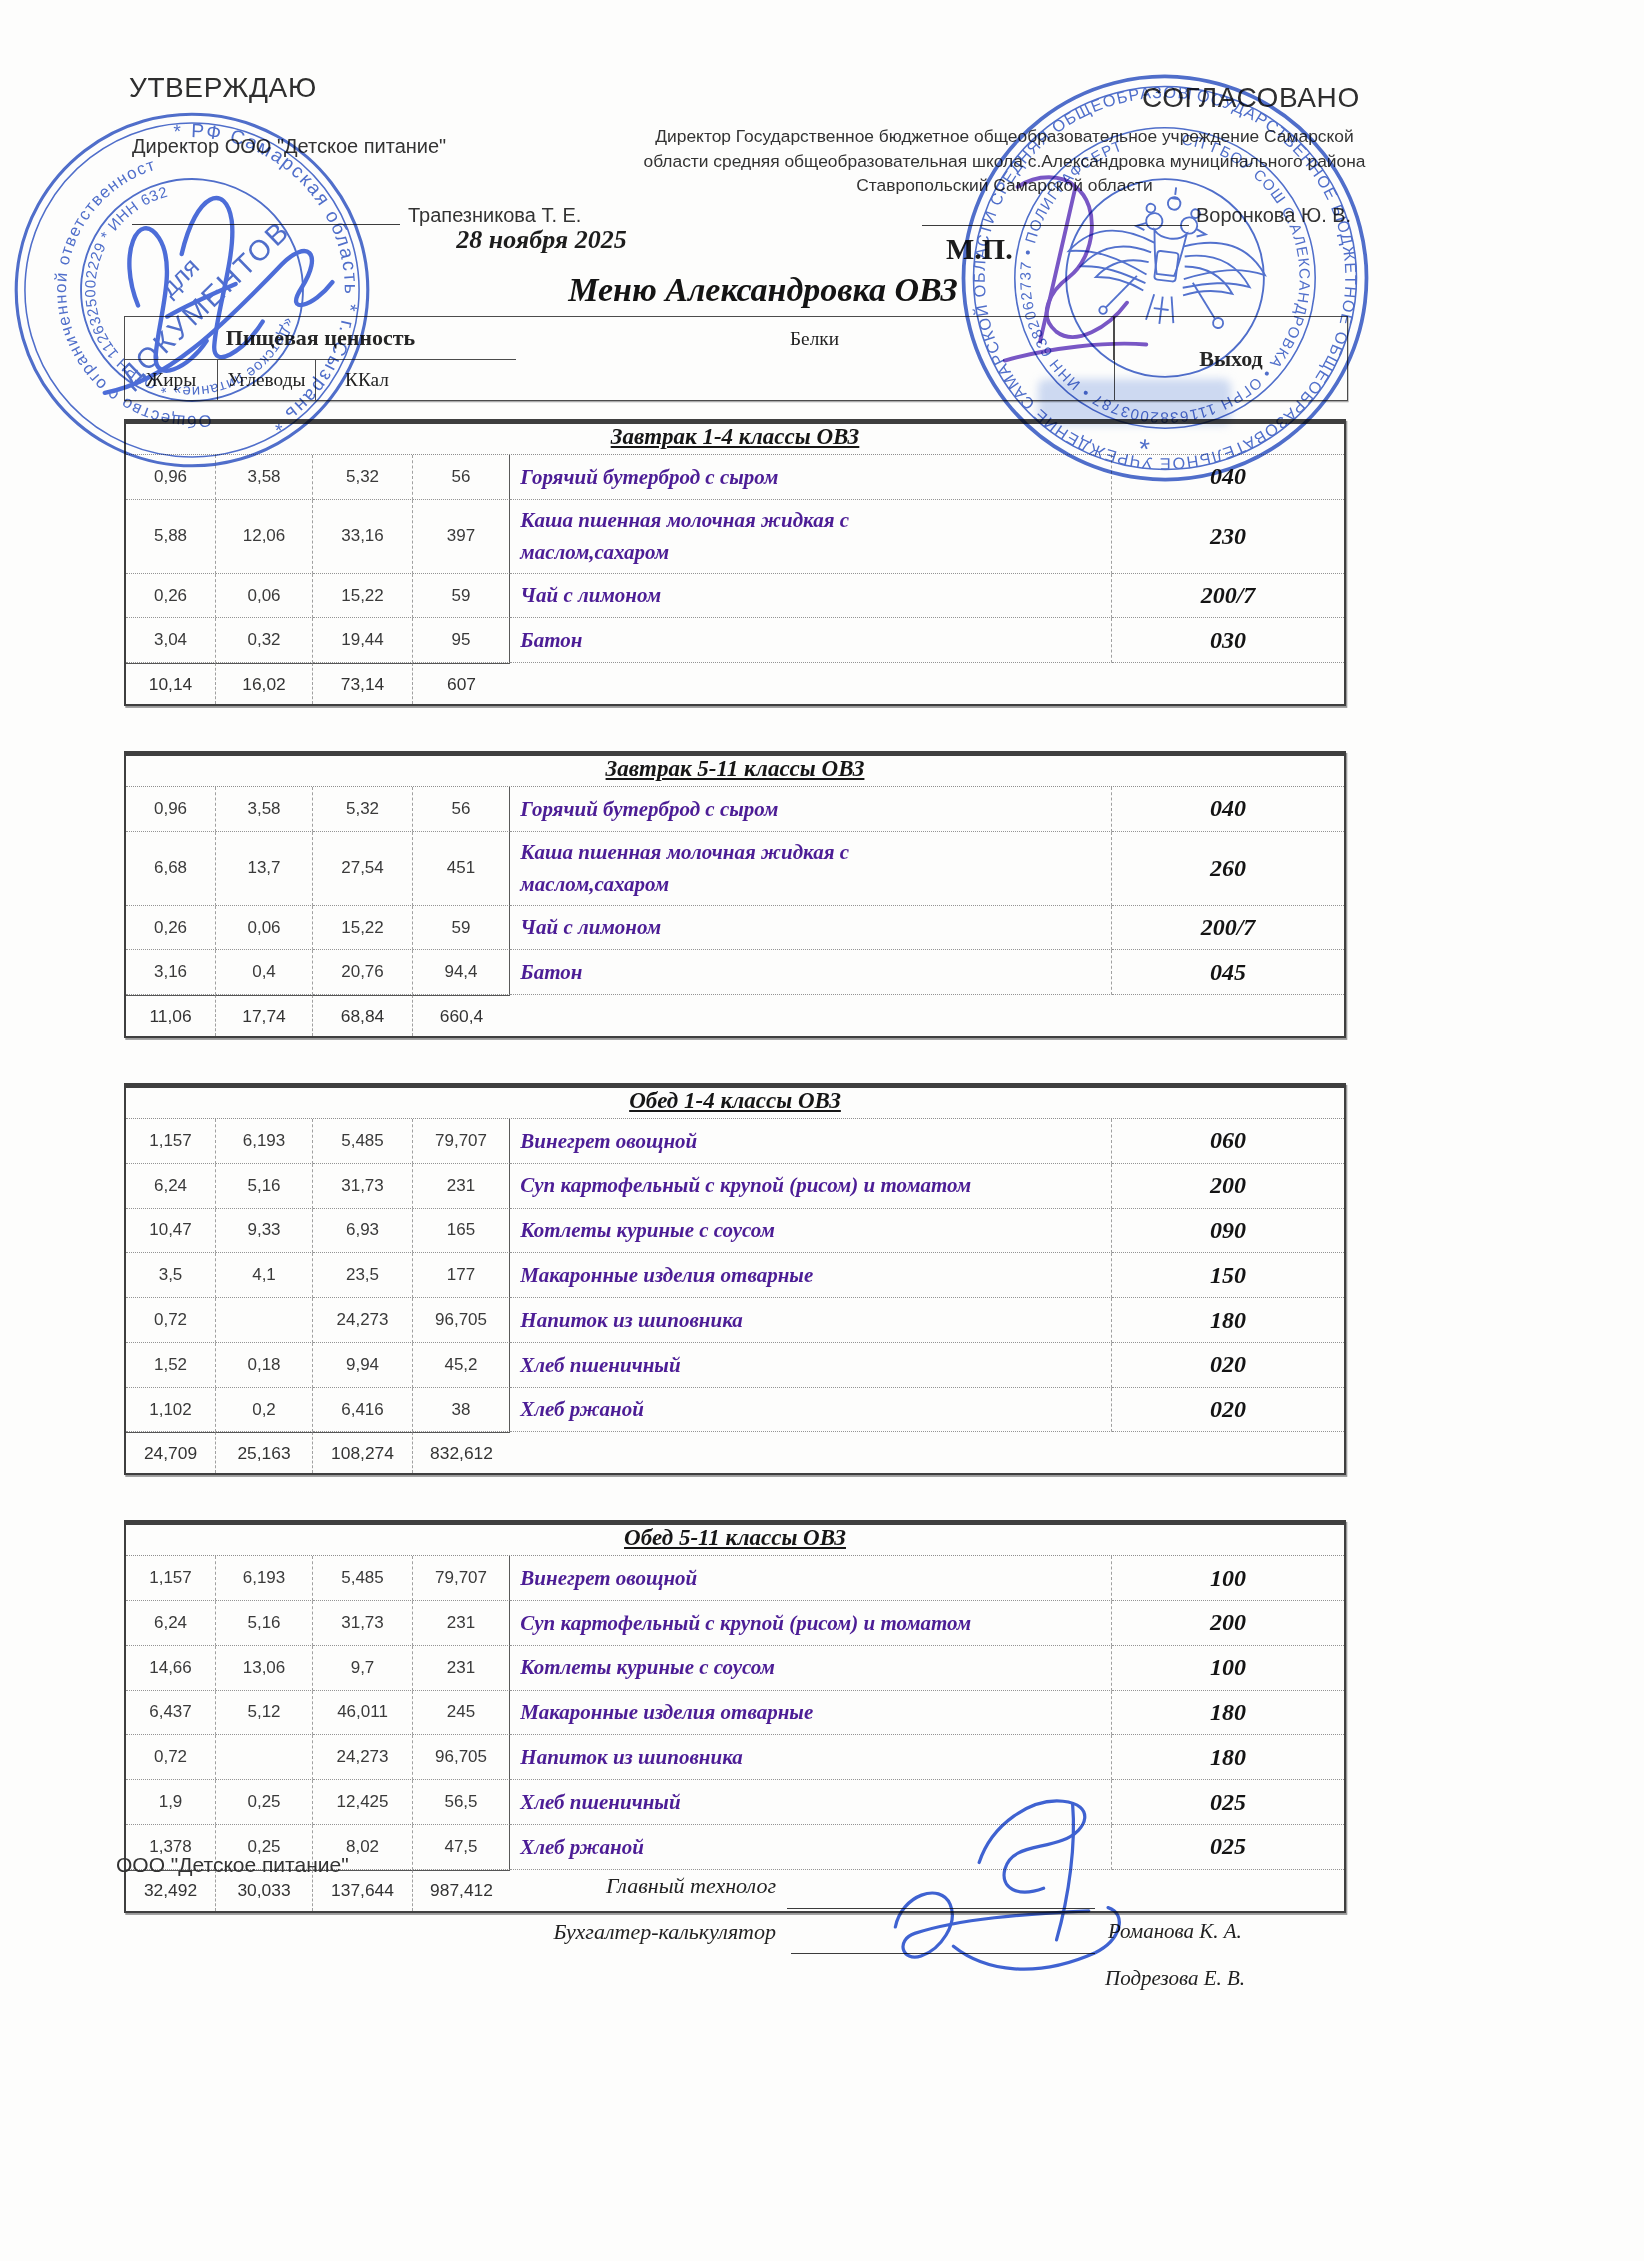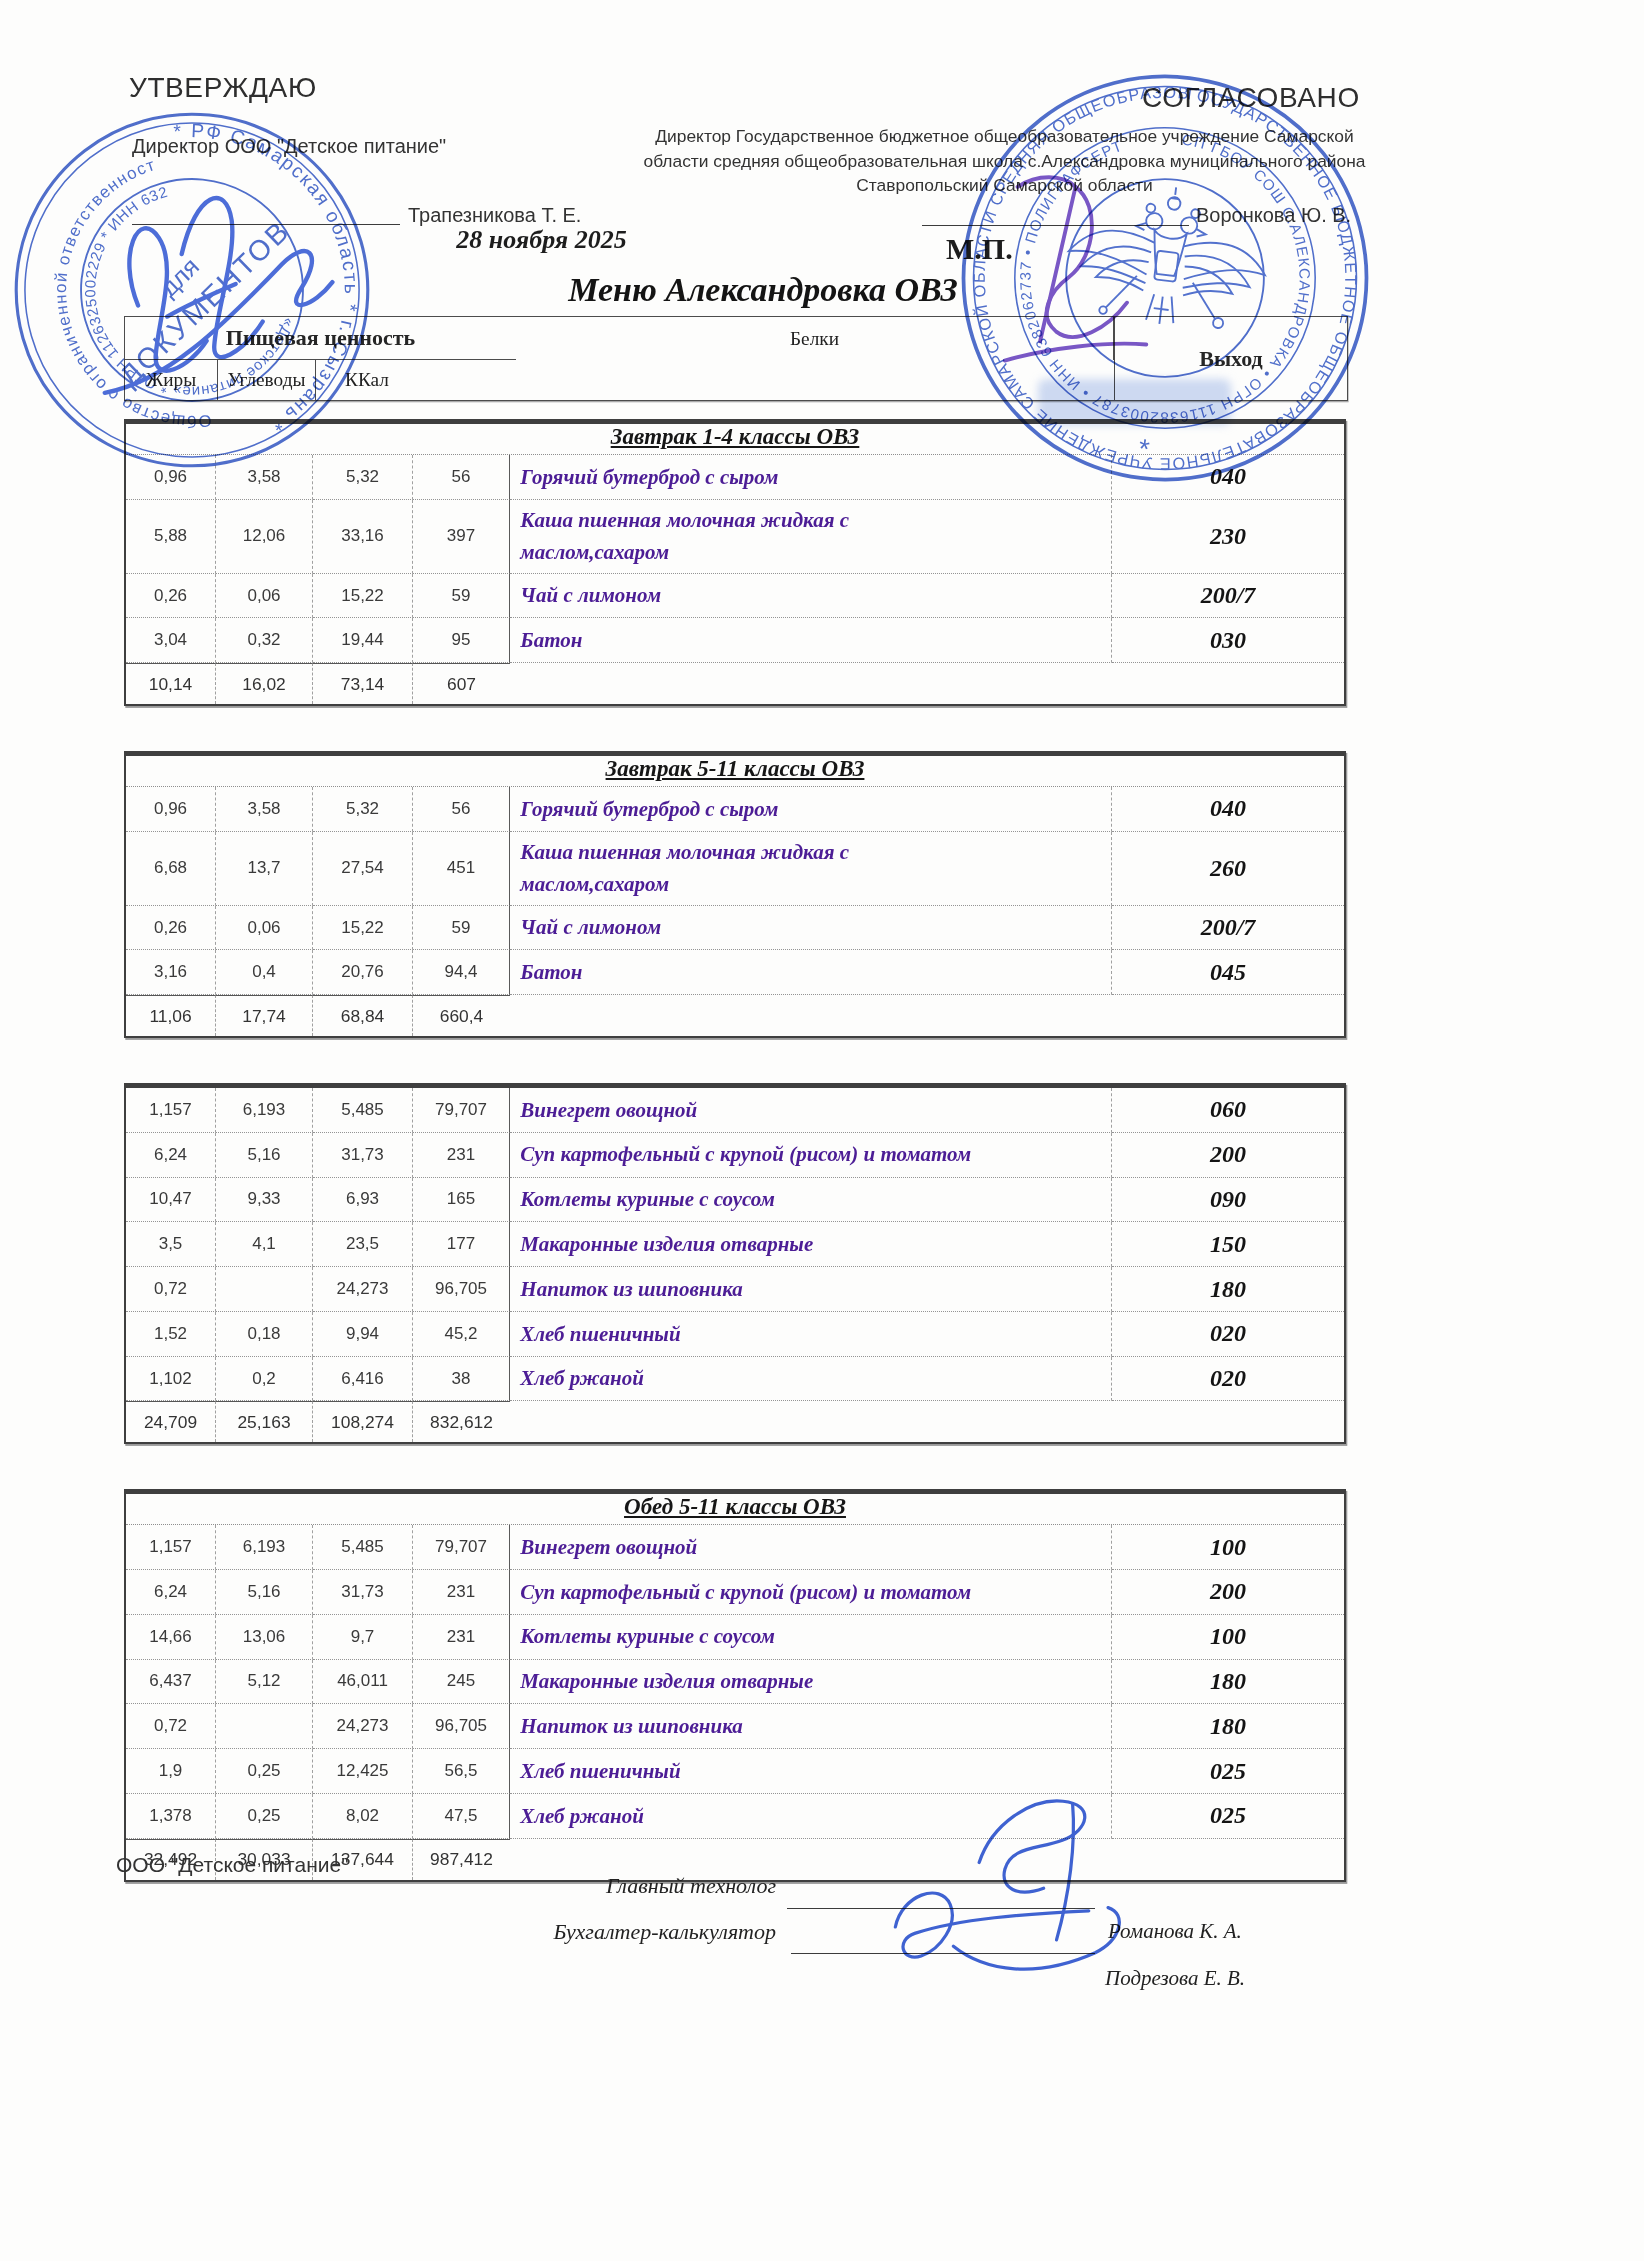--- a/index.html
+++ b/index.html
@@ -168,20 +168,23 @@
     <div class="cell-num tot">11,06</div>
     <div class="cell-num tot">17,74</div>
     <div class="cell-num tot">68,84</div>
     <div class="cell-num kcal tot" style="border-right:none;">660,4</div>
     <div class="cell-dish tot blank" style="border-right:none;"></div>
     <div class="cell-out tot blank"></div>
   </div>
     </section>
 
     <section class="menu-sec">
+      <div class="sec-title-row">
+        <span class="sec-title">Обед 1-4 классы ОВЗ</span>
+      </div>
       <div class="menu-grid">
     <div class="cell-num">1,157</div>
     <div class="cell-num">6,193</div>
     <div class="cell-num">5,485</div>
     <div class="cell-num kcal">79,707</div>
     <div class="cell-dish">Винегрет овощной</div>
     <div class="cell-out">060</div>
 
     <div class="cell-num">6,24</div>
     <div class="cell-num">5,16</div>

